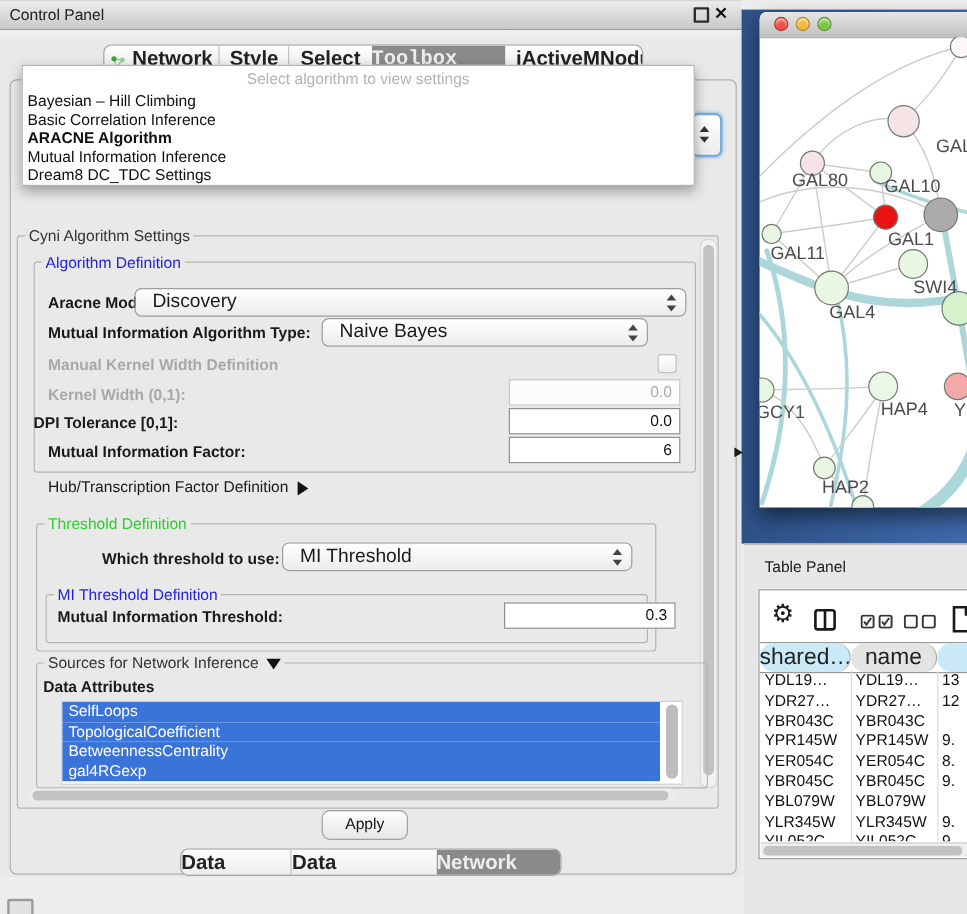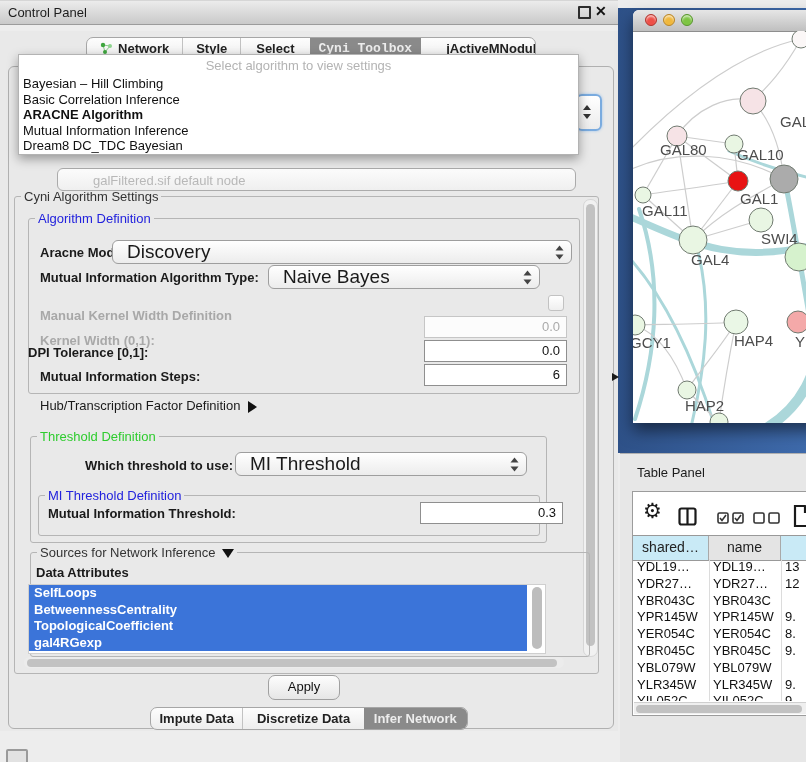--- a/index.html
+++ b/index.html
@@ -10,21 +10,21 @@
   
   #titlebar{left:0;top:8;width:618px;height:23px;background:linear-gradient(#ececec,#c9c9c9);border-top:1px solid #d6d6d6;border-bottom:1px solid #9b9b9b;}
   #titlebar .wt{position:absolute;left:8px;top:4px;font-size:13px;color:#1c1c1c;}
   .winbtn{position:absolute;top:5px;cursor:default;}
   #float-btn{left:578px;width:9px;height:9px;border:2px solid #2d2d2d;border-radius:1px;}
   #close-btn{left:595px;top:2px;font-size:14px;font-weight:bold;color:#111;}
   #panel-body{left:0;top:31px;width:618px;height:700px;background:#e9e9e9;}
 
   
   .tabbar{display:flex;background:linear-gradient(#fdfdfd,#ededed);border:1px solid #a6a6a6;border-radius:7px;overflow:hidden;height:23px;box-sizing:border-box;}
-  .tab{display:flex;align-items:center;justify-content:center;font-size:13px;font-weight:bold;color:#222;height:100%;box-sizing:border-box;}
+  .tab{display:flex;align-items:flex-end;justify-content:center;font-size:17px;font-weight:bold;color:#222;height:100%;box-sizing:border-box;}
   .tab+.tab{border-left:1px solid #c2c2c2;}
   .tab.sel{background:#8a8a8a;color:#ededed;border-left:none;}
   .tab.sel+.tab{border-left:none;padding-left:41px;}
   .net-ico{margin-right:5px;display:inline-flex;}
 
   #outer-panel{left:8px;top:66px;width:604px;height:661px;border:1px solid #b0b0b0;border-radius:6px;background:#e9e9e9;}
 
   
   #algo-popup{left:18px;top:54px;width:559px;background:#fff;border:1px solid #b3b3b3;box-shadow:0 4px 10px rgba(0,0,0,.35);z-index:50;}
   #algo-popup .ph{height:21px;line-height:21px;text-align:center;color:#b3b3b3;font-size:13px;}
@@ -36,35 +36,35 @@
   #hidden-spinner svg{position:absolute;left:4px;top:8px;}
 
   
   .grp{position:absolute;border:1px solid #b5b5b5;border-radius:3px;}
   .grp>.t{position:absolute;top:-8px;left:6px;background:#e9e9e9;padding:0 3px;font-size:13px;color:#333;white-space:nowrap;}
   .t.blue{color:#2222dd;}
   .t.green{color:#2ecc2e;}
 
   .lbl{position:absolute;font-size:13px;color:#1a1a1a;white-space:nowrap;}
   .lbl.b{font-weight:bold;}
-  .lbl.dis{color:#a8a8a8;margin-top:12px;}
-
-  .combo{position:absolute;height:24px;border:1px solid #9e9e9e;border-radius:6px;background:linear-gradient(#ffffff,#ececec);box-sizing:border-box;font-size:19px;color:#1a1a1a;display:flex;align-items:center;padding-left:14px;}
+  .lbl.dis{color:#a8a8a8;}
+
+  .combo{position:absolute;height:24px;border:1px solid #9e9e9e;border-radius:6px;background:linear-gradient(#ffffff,#ececec);box-sizing:border-box;font-size:16px;color:#1a1a1a;display:flex;align-items:center;padding-left:14px;}
   .combo .arrs{position:absolute;right:7px;top:4px;}
 
   .field{position:absolute;height:22px;box-sizing:border-box;border:1px solid #8f8f8f;background:#fff;font-size:13px;color:#111;text-align:right;line-height:20px;padding-right:6px;}
   .field.dis{border-color:#c6c6c6;background:#fcfcfc;color:#aaa;}
 
   .checkbox{position:absolute;width:14px;height:14px;border:1px solid #c2c2c2;border-radius:3px;background:linear-gradient(#fff,#efefef);}
 
   .tri-r{display:inline-block;width:0;height:0;border-top:6px solid transparent;border-bottom:6px solid transparent;border-left:9px solid #111;vertical-align:middle;margin-left:8px;}
   .tri-d{display:inline-block;width:0;height:0;border-left:6px solid transparent;border-right:6px solid transparent;border-top:9px solid #111;vertical-align:middle;margin-left:6px;}
 
   
-  #attr-list{left:28px;top:584px;width:516px;height:68px;background:#fff;border:1px solid #cfcfcf;z-index:2;font-weight:bold;}
+  #attr-list{left:51px;top:584px;width:516px;height:68px;background:#fff;border:1px solid #cfcfcf;z-index:2;}
   #attr-list .li{height:16.5px;line-height:16.5px;font-size:13px;color:#fff;background:#3b74d9;width:calc(100% - 18px);padding-left:5px;box-sizing:border-box;white-space:nowrap;}
   #attr-vthumb{position:absolute;right:3px;top:2px;width:10px;height:62px;background:#bdbdbd;border-radius:5px;}
 
   .scrolltrack-v{background:#f1f1f1;border:1px solid #d6d6d6;border-radius:7px;}
   .scrollthumb{background:#c2c2c2;border-radius:5px;position:absolute;}
   #hscroll{left:24px;top:657px;width:540px;height:11px;background:#ececec;border-radius:6px;}
   #hscroll .scrollthumb{left:3px;top:1.5px;width:530px;height:8px;}
 
   #apply-btn{left:268px;top:675px;width:70px;height:23px;border:1px solid #a0a0a0;border-radius:7px;background:linear-gradient(#fdfdfd,#e6e6e6);font-size:13px;color:#111;text-align:center;line-height:22px;}
 
@@ -79,21 +79,21 @@
   #tl-red{left:12px;background:#ee5048;border:1px solid #b03730;}
   #tl-yellow{left:30px;background:#f0b83d;border:1px solid #b8862b;}
   #tl-green{left:48px;background:#7ec544;border:1px solid #5a9630;}
   #net-svg{position:absolute;left:0;top:21px;}
 
   #table-panel{left:620px;top:453px;width:186px;height:309px;background:#e7e7e7;border-top:1px solid #b0b0b0;}
   #table-panel .pt{position:absolute;left:17px;top:11px;font-size:13px;color:#1c1c1c;}
   #table-widget{position:absolute;left:12px;top:37px;width:174px;height:223px;background:#fff;border:1px solid #9c9c9c;overflow:hidden;}
   .ticon{position:absolute;color:#1a1a1a;}
   #thead{position:absolute;left:0;top:43px;width:260px;height:24px;border-top:1px solid #999;border-bottom:1px solid #999;display:flex;}
-  .hcell{height:100%;box-sizing:border-box;border-right:1px solid #a9a9a9;font-size:14px;color:#222;text-align:center;line-height:23px;background:#e4e4e4;overflow:hidden;white-space:nowrap;}
+  .hcell{height:100%;box-sizing:border-box;border-right:1px solid #a9a9a9;font-size:19px;color:#222;text-align:center;line-height:23px;background:#e4e4e4;overflow:hidden;white-space:nowrap;border-radius:12px;}
   .hcell.hsel{background:#c9eaf6;}
   #tbody{position:absolute;left:0;top:67px;width:260px;height:142px;overflow:hidden;}
   .trow{display:flex;height:16.8px;line-height:16.8px;font-size:13px;color:#111;}
   .tcell{box-sizing:border-box;padding-left:4px;overflow:hidden;white-space:nowrap;}
   .vsep{position:absolute;top:67px;height:142px;width:1px;background:#dcdcdc;}
   #thscroll{position:absolute;left:1px;top:210px;width:172px;height:11px;background:#efefef;border-top:1px solid #cfcfcf;}
   #thscroll .scrollthumb{left:2px;top:1.5px;width:166px;height:8px;}
 
   #cursor{left:612px;top:373px;width:0;height:0;border-top:4px solid transparent;border-bottom:4px solid transparent;border-left:7px solid #1a1a1a;z-index:60;}
 </style>
@@ -136,32 +136,29 @@
     </div>
 
   <div class="abs" id="outer-panel"></div>
 
   <div class="abs" id="hidden-spinner">
     <svg width="10" height="16" viewBox="0 0 10 16">
       <path d="M1 6 L5 1 L9 6 Z" fill="#333"></path>
         <path d="M1 10 L5 15 L9 10 Z" fill="#333"></path>
     </svg>
   </div>
-  <div class="abs" id="hidden-combo">
-    <span>galFiltered.sif default node</span>
-  </div>
 
   <div class="abs" id="algo-popup">
     <div class="ph">Select algorithm to view settings</div>
     <div id="algo-items">
         <div class="it">Bayesian – Hill Climbing</div>
         <div class="it">Basic Correlation Inference</div>
         <div class="it b">ARACNE Algorithm</div>
         <div class="it">Mutual Information Inference</div>
-        <div class="it">Dream8 DC_TDC Bayesian</div>
+        <div class="it">Dream8 DC_TDC Settings</div>
       </div>
   </div>
 
   <div class="grp" style="left:14px;top:196px;width:583px;height:476px;">
     <span class="t">Cyni Algorithm Settings</span>
   </div>
 
   <div class="abs scrolltrack-v" style="left:583px;top:199px;width:13px;height:456px;">
     <div class="scrollthumb" style="left:1.5px;top:4px;width:9px;height:442px;"></div>
   </div>
@@ -184,21 +181,21 @@
         <path d="M0.5 5.5 L4.5 0.5 L8.5 5.5 Z" fill="#444"></path>
         <path d="M0.5 9.5 L4.5 14.5 L8.5 9.5 Z" fill="#444"></path>
       </svg>
   </div>
   <span class="lbl b dis" style="left:40px;top:296px;">Manual Kernel Width Definition</span>
   <span class="checkbox" style="left:548px;top:295px;"></span>
   <span class="lbl b dis" style="left:40px;top:321px;">Kernel Width (0,1):</span>
   <div class="field dis" style="left:424px;top:316px;width:143px;">0.0</div>
   <span class="lbl b" style="left:28px;top:345px;">DPI Tolerance [0,1]:</span>
   <div class="field" style="left:424px;top:340px;width:143px;">0.0</div>
-  <span class="lbl b" style="left:40px;top:369px;">Mutual Information Steps:</span>
+  <span class="lbl b" style="left:40px;top:369px;">Mutual Information Factor:</span>
   <div class="field" style="left:424px;top:364px;width:143px;">6</div>
 
   <span class="lbl" style="left:40px;top:398px;"><span>Hub/Transcription Factor Definition</span><span class="tri-r"></span></span>
 
   <div class="grp" style="left:30px;top:436px;width:515px;height:105px;">
     <span class="t green">Threshold Definition</span>
   </div>
   <span class="lbl b" style="left:85px;top:458px;">Which threshold to use:</span>
   <div class="combo" style="left:235px;top:452px;width:292px;">
     <span>MI Threshold</span>
@@ -213,22 +210,22 @@
   <span class="lbl b" style="left:48px;top:506px;">Mutual Information Threshold:</span>
   <div class="field" style="left:420px;top:502px;width:143px;">0.3</div>
 
   <div class="grp" style="left:30px;top:552px;width:558px;height:103px;">
     <span class="t"><span>Sources for Network Inference</span><span class="tri-d"></span></span>
   </div>
   <span class="lbl b" style="left:36px;top:565px;">Data Attributes</span>
   <div class="abs" id="attr-list">
     <div id="attr-items">
         <div class="li">SelfLoops</div>
+        <div class="li">TopologicalCoefficient</div>
         <div class="li">BetweennessCentrality</div>
-        <div class="li">TopologicalCoefficient</div>
         <div class="li">gal4RGexp</div>
       </div>
     <div id="attr-vthumb"></div>
   </div>
   <div class="abs" id="hscroll">
     <div class="scrollthumb"></div>
   </div>
 
   <div class="abs" id="apply-btn">Apply</div>
 

